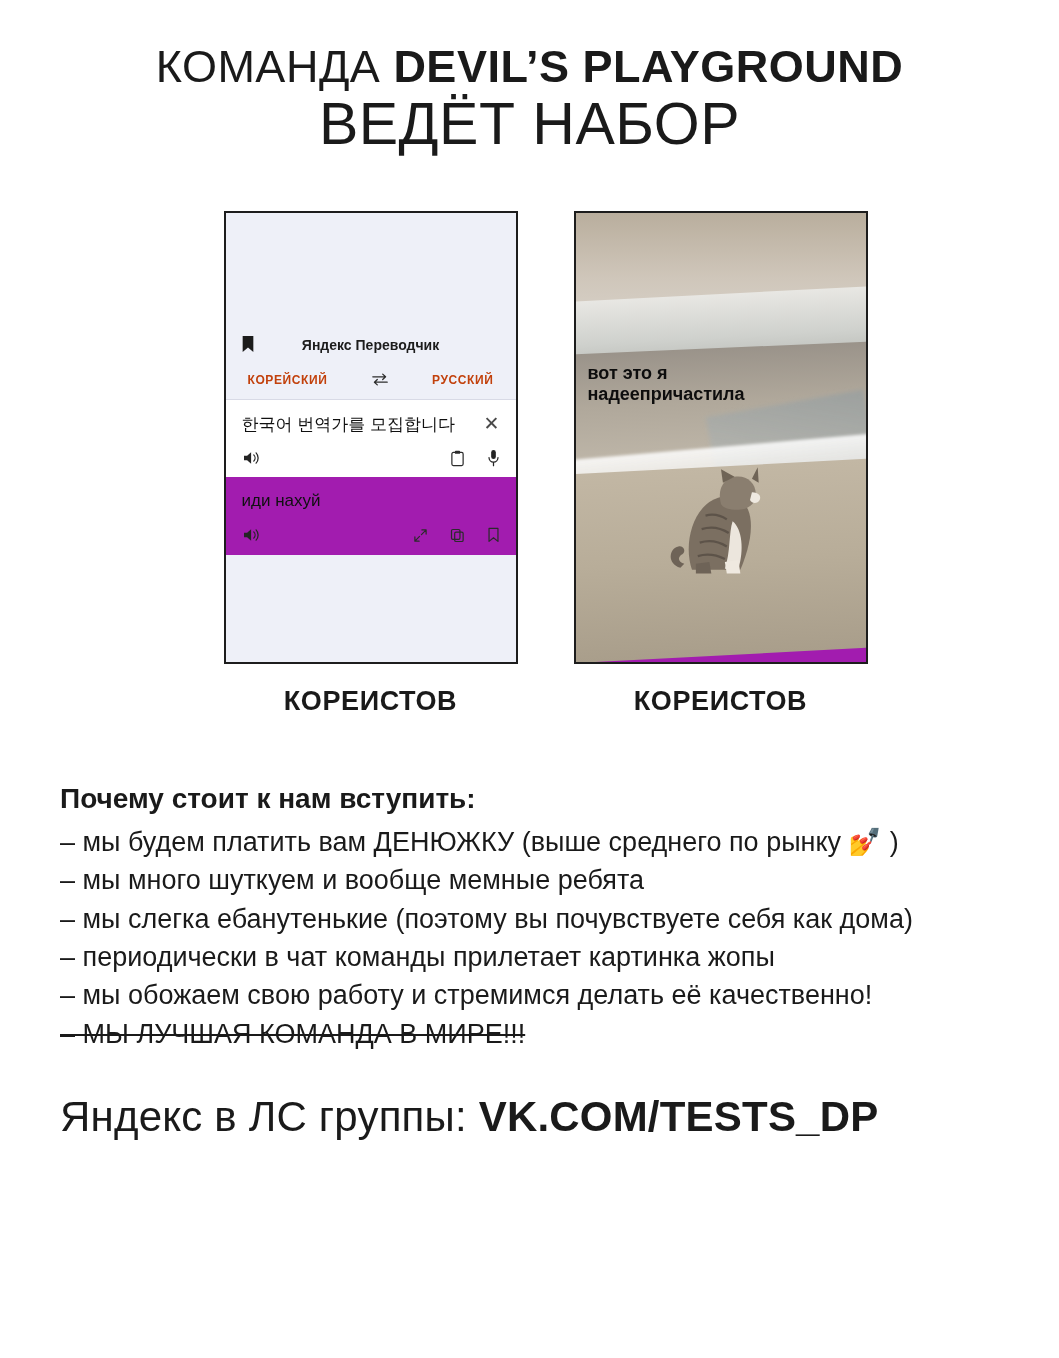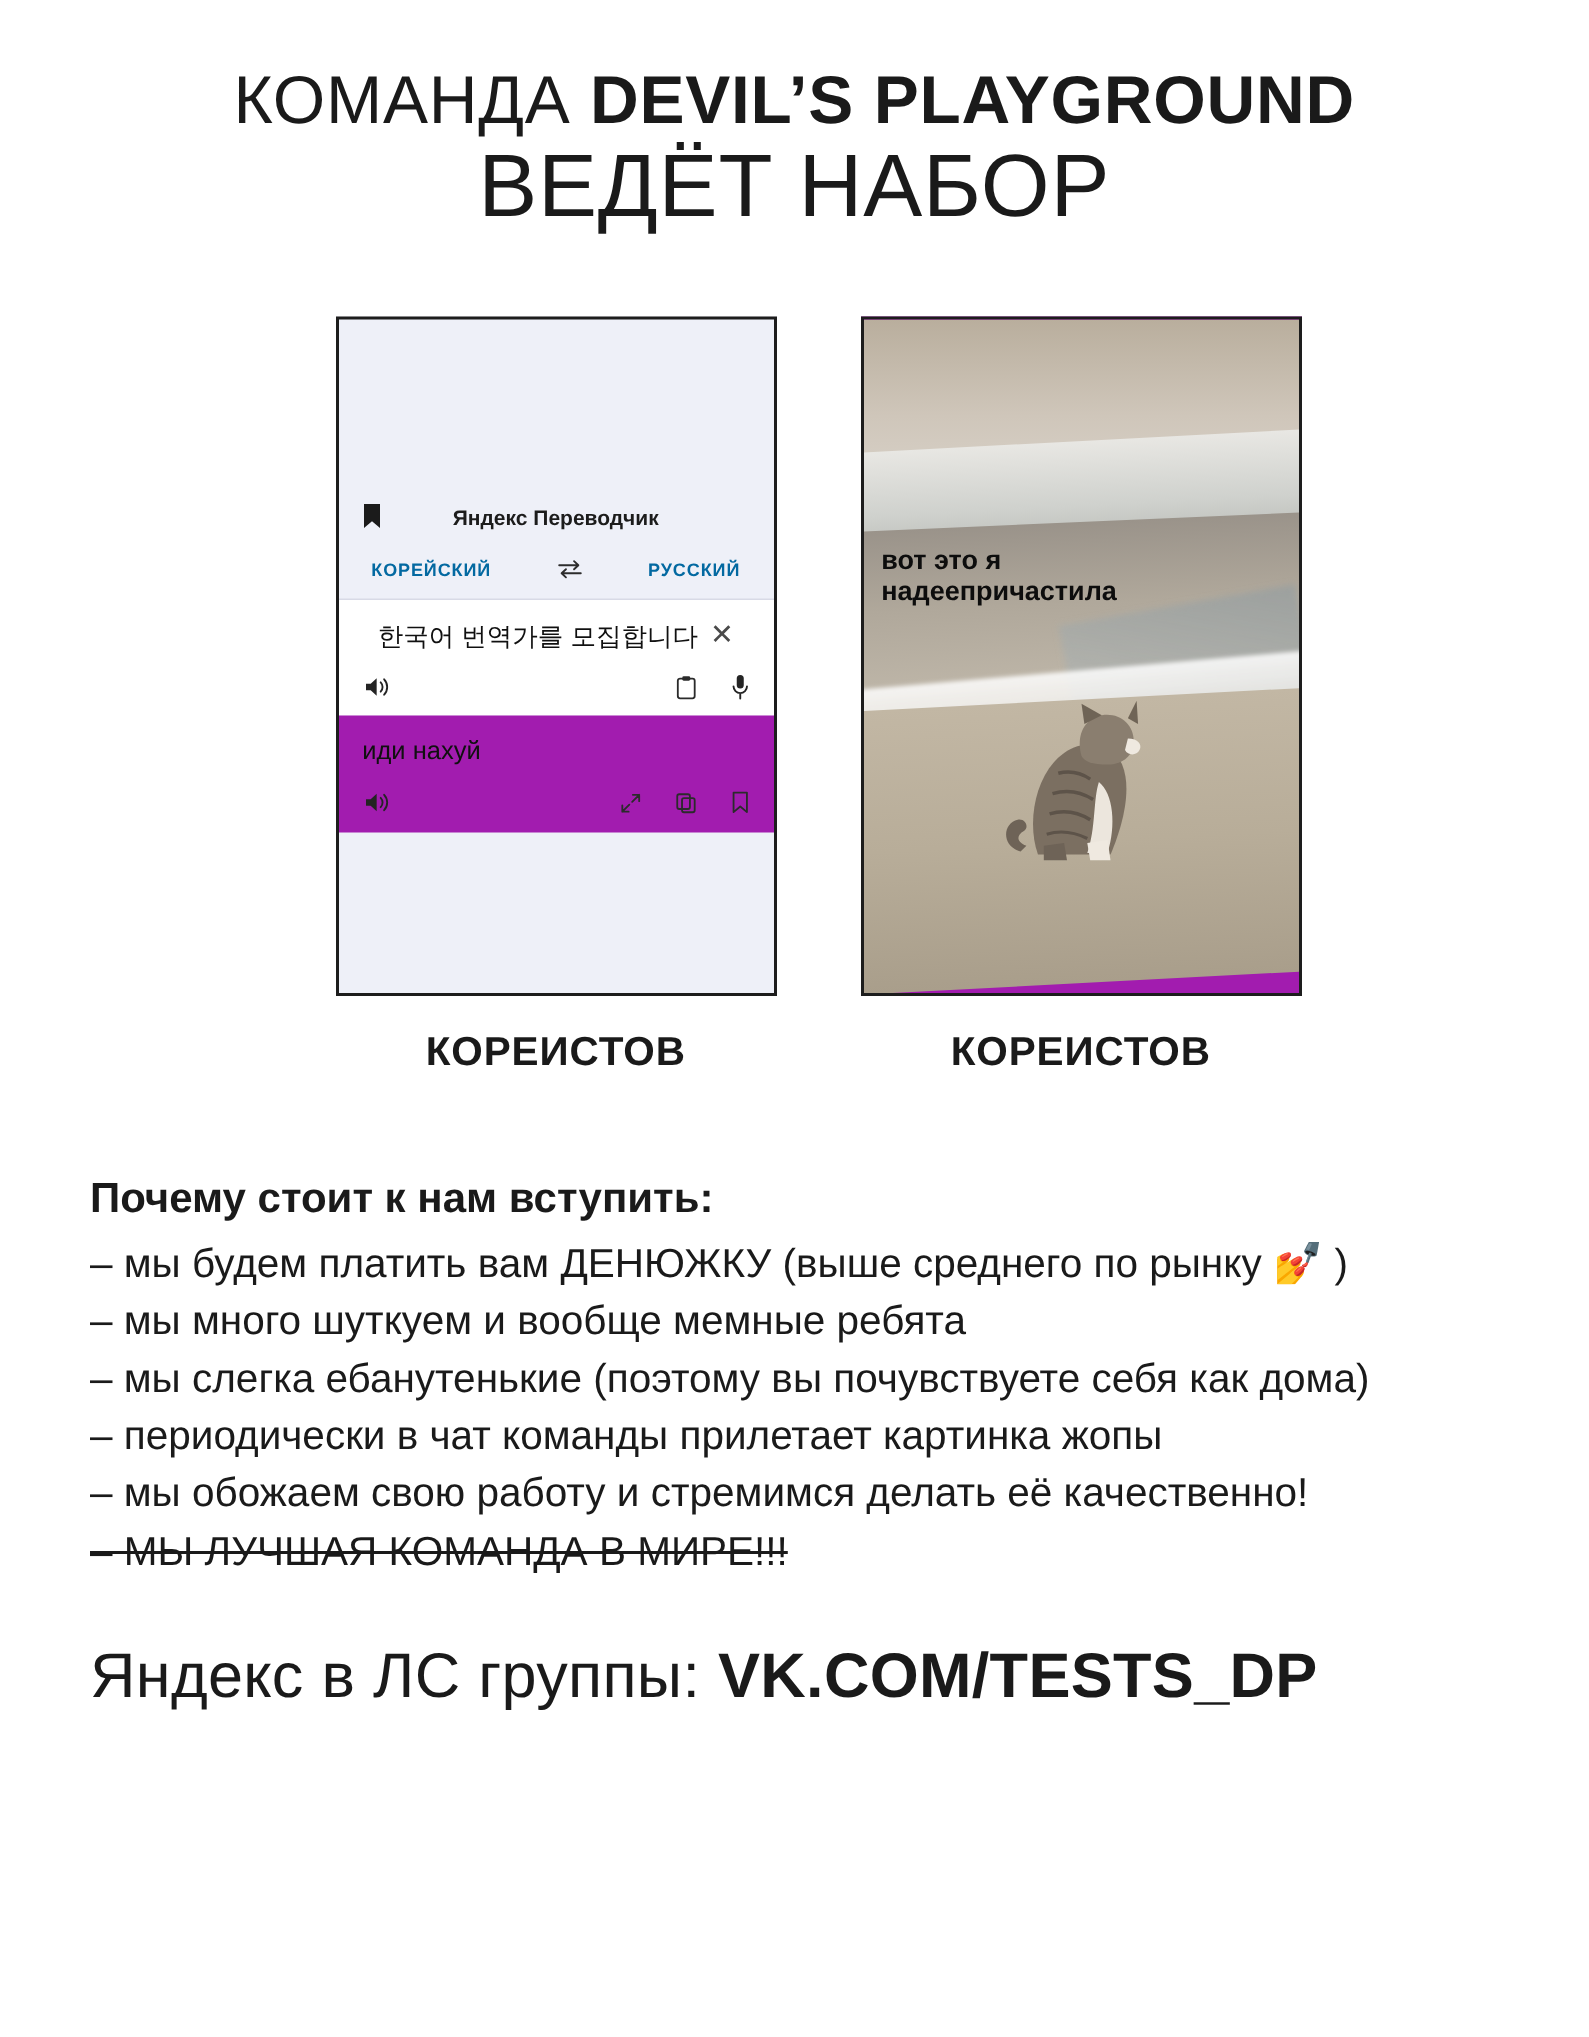--- a/index.html
+++ b/index.html
@@ -92,34 +92,34 @@
     display: flex;
     align-items: center;
     justify-content: space-between;
     padding: 10px 22px 12px 22px;
     border-bottom: 1px solid #d8dae6;
   }
   .tr-lang {
     font-size: 12px;
     font-weight: 700;
     letter-spacing: 0.6px;
-    color: #0369a1;
+    color: #c2410c;
   }
   .tr-swap {
     font-size: 16px;
     color: #3a3a3a;
   }
   .tr-source {
     background: #ffffff;
     padding: 14px 16px 10px 16px;
   }
   .tr-source-row {
     display: flex;
     align-items: flex-start;
-    justify-content: center;
+    justify-content: space-between;
   }
   .tr-source-text {
     font-size: 17px;
     color: #101010;
     line-height: 1.25;
   }
   .tr-close {
     font-size: 19px;
     color: #4a4a4a;
     line-height: 1;

